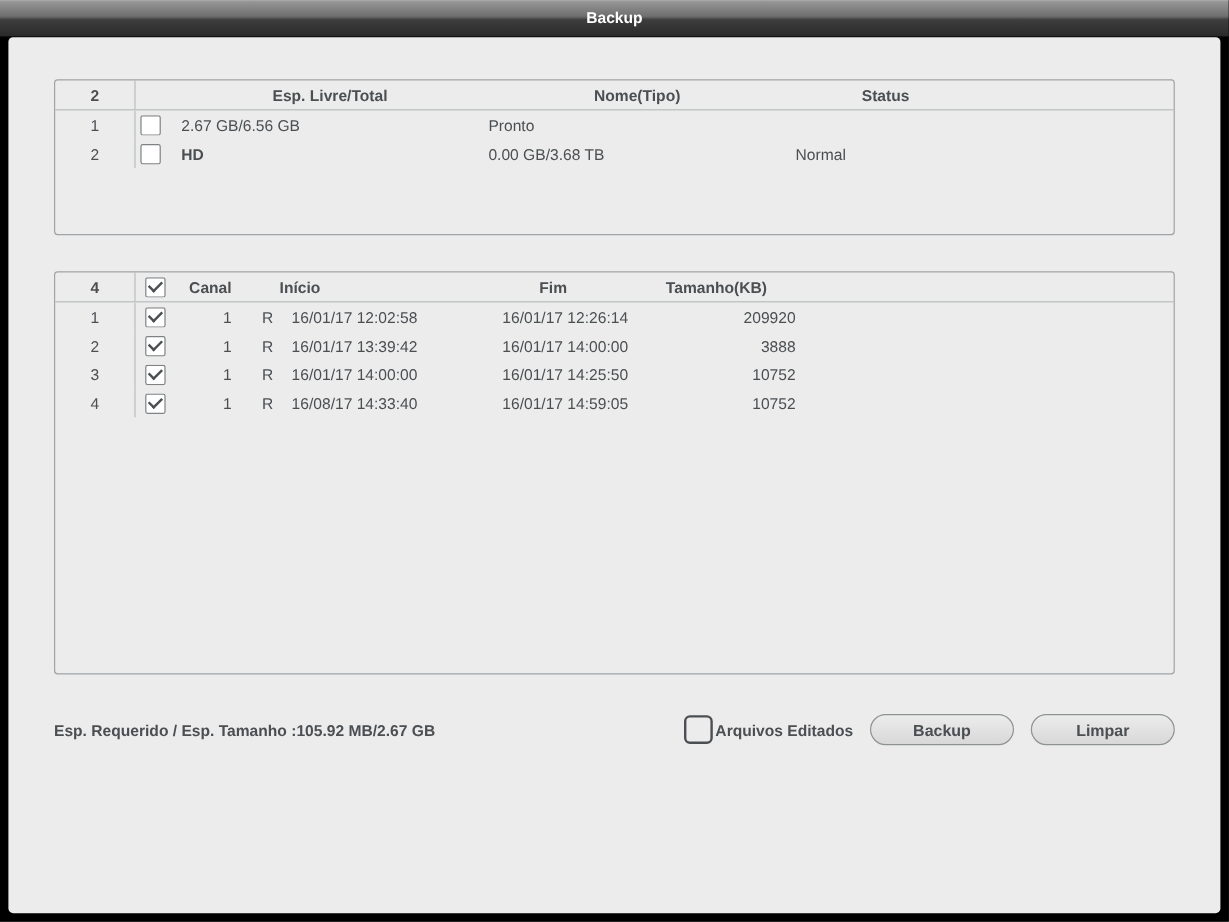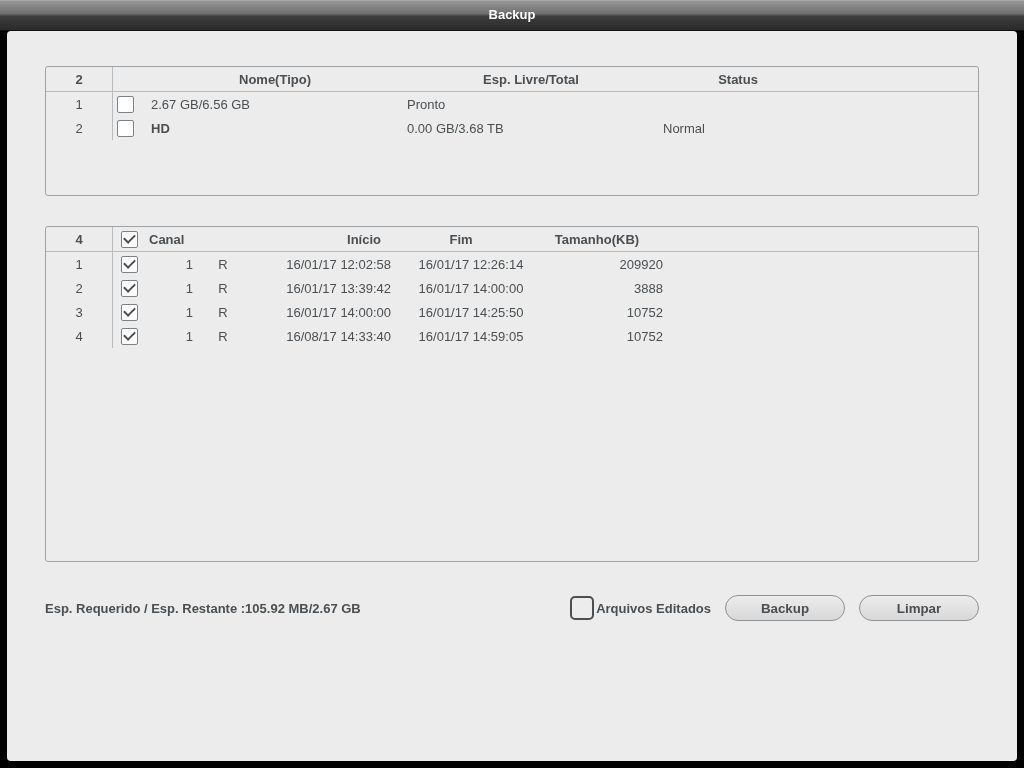--- a/index.html
+++ b/index.html
@@ -19,21 +19,21 @@
   
   .dcol-ck{width:26px;display:flex;align-items:center;justify-content:flex-start;flex:none;}
   .dcol-name{width:248px;flex:none;}
   .dcol-space{width:248px;flex:none;}
   .dcol-status{width:150px;flex:none;}
   .hdr .dcol-name,.hdr .dcol-space,.hdr .dcol-status{text-align:center;}
   
   .fcol-ck{width:24px;display:flex;align-items:center;justify-content:center;flex:none;}
   .fcol-canal{width:44px;text-align:center;flex:none;}
   .fcol-type{width:24px;text-align:center;flex:none;}
-  .fcol-inicio{width:148px;text-align:right;flex:none;}
+  .fcol-inicio{width:148px;text-align:left;flex:none;}
   .fcol-fim{width:144px;text-align:center;flex:none;}
   .fcol-tam{width:112px;text-align:center;flex:none;}
   .row .fcol-canal{padding-right:14px;text-align:right;}
   .row .fcol-tam{text-align:right;padding-right:22px;}
   .footerbar{position:absolute;left:38px;right:38px;top:560px;height:34px;display:flex;align-items:center;justify-content:space-between;}
   .spaceinfo{font-weight:bold;}
   .rightctrls{display:flex;align-items:center;gap:18px;}
   .bigck{width:20px;height:20px;border:2px solid #4b4f52;border-radius:5px;display:inline-block;}
   .editlbl{font-weight:bold;margin-left:-8px;}
   .btn{width:120px;height:26px;border:1px solid #8e9294;border-radius:13px;background:linear-gradient(to bottom,#ececec,#d8d8d8);font-weight:bold;color:#4b4f52;cursor:pointer;margin-left:-4px;}
@@ -43,22 +43,22 @@
 <body>
 
 <div class="titlebar">Backup</div>
 
 <div class="client">
 
   <div class="panel devices">
     <div class="hdr">
       <div class="idxcol">2</div>
       <div class="cell dcol-ck"></div>
+      <div class="cell dcol-space">Esp. Livre/Total</div>
       <div class="cell dcol-name">Nome(Tipo)</div>
-      <div class="cell dcol-space">Esp. Livre/Total</div>
       <div class="cell dcol-status">Status</div>
     </div>
     <div class="rows" id="device-rows">
         <div class="row">
           <div class="idxcol">1</div>
           <div class="cell dcol-ck">
             <span class="ck"></span>
           </div>
           <div class="cell dcol-space">2.67 GB/6.56 GB</div>
           <div class="cell dcol-status">Pronto</div>
@@ -74,21 +74,21 @@
         </div>
       </div>
   </div>
 
   <div class="panel files">
     <div class="hdr">
       <div class="idxcol">4</div>
       <div class="cell fcol-ck">
         <span id="files-allck" class="ck checked"></span>
       </div>
-      <div class="cell fcol-canal" style="text-align:left;">Canal</div>
+      <div class="cell fcol-canal" style="text-align:right;">Canal</div>
       <div class="cell fcol-type"></div>
       <div class="cell fcol-inicio">Início</div>
       <div class="cell fcol-fim">Fim</div>
       <div class="cell fcol-tam" style="text-align:center;">Tamanho(KB)</div>
     </div>
     <div class="rows" id="file-rows">
         <div class="row">
           <div class="idxcol">1</div>
           <div class="cell fcol-ck">
             <span class="ck checked"></span>
@@ -130,21 +130,21 @@
           <div class="cell fcol-type">R</div>
           <div class="cell fcol-inicio">16/08/17 14:33:40</div>
           <div class="cell fcol-fim">16/01/17 14:59:05</div>
           <div class="cell fcol-tam">10752</div>
         </div>
       </div>
   </div>
 
   <div class="footerbar">
     <div class="spaceinfo">
-      <span>Esp. Requerido / Esp. Restante  :</span><span>105.92 MB/2.67 GB</span>
+      <span>Esp. Requerido / Esp. Tamanho  :</span><span>105.92 MB/2.67 GB</span>
     </div>
     <div class="rightctrls">
       <div class="chkwrap">
         <span id="editedck" class="bigck"></span>
         <span class="editlbl">Arquivos Editados</span>
       </div>
       <button class="btn">Backup</button>
       <button class="btn">Limpar</button>
     </div>
   </div>

